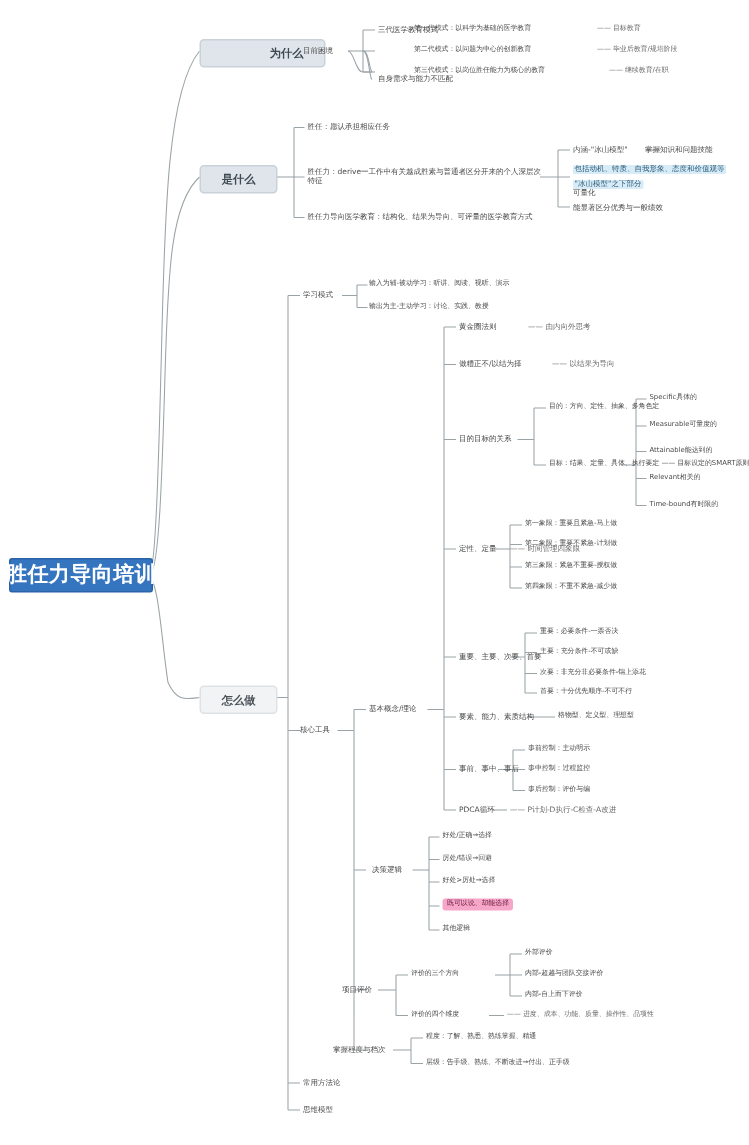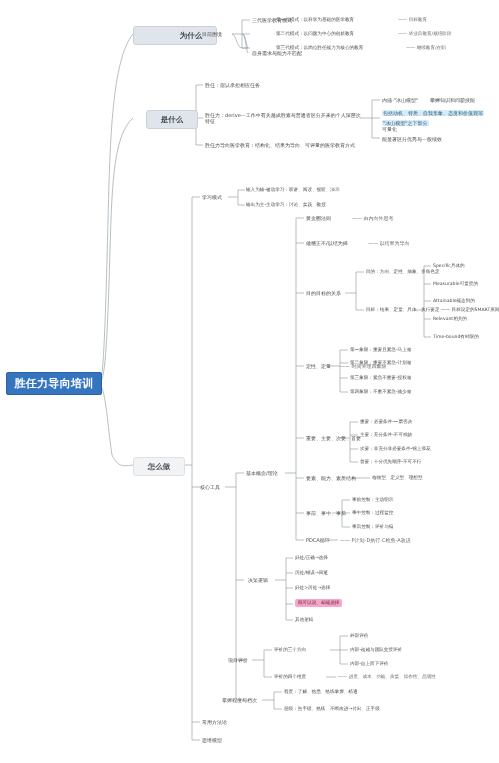--- a/index.html
+++ b/index.html
@@ -9,21 +9,21 @@
     color:#3a3a3a;
   }
   #canvas{position:absolute;inset:0;width:499px;height:763px;}
   svg.links{position:absolute;left:0;top:0;width:499px;height:763px;pointer-events:none;}
   .node{position:absolute;white-space:nowrap;line-height:1.25;}
 
   
   .root{
     left:6px;top:372px;width:94px;height:21px;
     background:#3575c0;border:1px solid #2a63a8;border-radius:2px;
-    color:#ffffff;font-size:11px;font-weight:bold;
+    color:#ffffff;font-size:14px;font-weight:bold;
     display:flex;align-items:center;justify-content:center;
     letter-spacing:.3px;
   }
   
   .l1{
     background:#dfe5ea;border:1px solid #c9d2d9;border-radius:3px;
     color:#404a52;font-size:7.5px;font-weight:bold;
     display:flex;align-items:center;justify-content:center;
     width:50px;height:17px;
   }
@@ -137,21 +137,21 @@
   <div class="node t" style="left:202px;top:31px;">目前困境</div>
   <div class="node t" style="left:252px;top:17px;">三代医学教育模式</div>
   <div class="node t s" style="left:276px;top:17px;">第一代模式：以科学为基础的医学教育</div>
   <div class="node t s dim" style="left:398px;top:17px;">—— 目标教育</div>
   <div class="node t s" style="left:276px;top:31px;">第二代模式：以问题为中心的创新教育</div>
   <div class="node t s dim" style="left:398px;top:31px;">—— 毕业后教育/规培阶段</div>
   <div class="node t s" style="left:276px;top:45px;">第三代模式：以岗位胜任能力为核心的教育</div>
   <div class="node t s dim" style="left:406px;top:45px;">—— 继续教育/在职</div>
   <div class="node t" style="left:252px;top:50px;">自身需求与能力不匹配</div>
 
-  <div class="node l1" style="left:146px;top:110px;">是什么</div>
+  <div class="node l1" style="left:133px;top:110px;">是什么</div>
   <div class="node t" style="left:205px;top:82px;">胜任：愿认承担相应任务</div>
   <div class="node t w" style="left:205px;top:112px;width:158px;">胜任力：derive一工作中有关越成胜素与普通者区分开来的个人深层次特征</div>
   <div class="node t" style="left:382px;top:97px;">内涵-"冰山模型"</div>
   <div class="node t" style="left:430px;top:97px;">掌握知识和问题技能</div>
   <div class="node t hl-blue" style="left:382px;top:110px;">包括动机、特质、自我形象、态度和价值观等</div>
   <div class="node t hl-blue" style="left:382px;top:120px;">"冰山模型"之下部分</div>
   <div class="node t" style="left:382px;top:126px;">可量化</div>
   <div class="node t" style="left:382px;top:136px;">能显著区分优秀与一般绩效</div>
   <div class="node t" style="left:205px;top:142px;">胜任力导向医学教育：结构化、结果为导向、可评量的医学教育方式</div>
 

